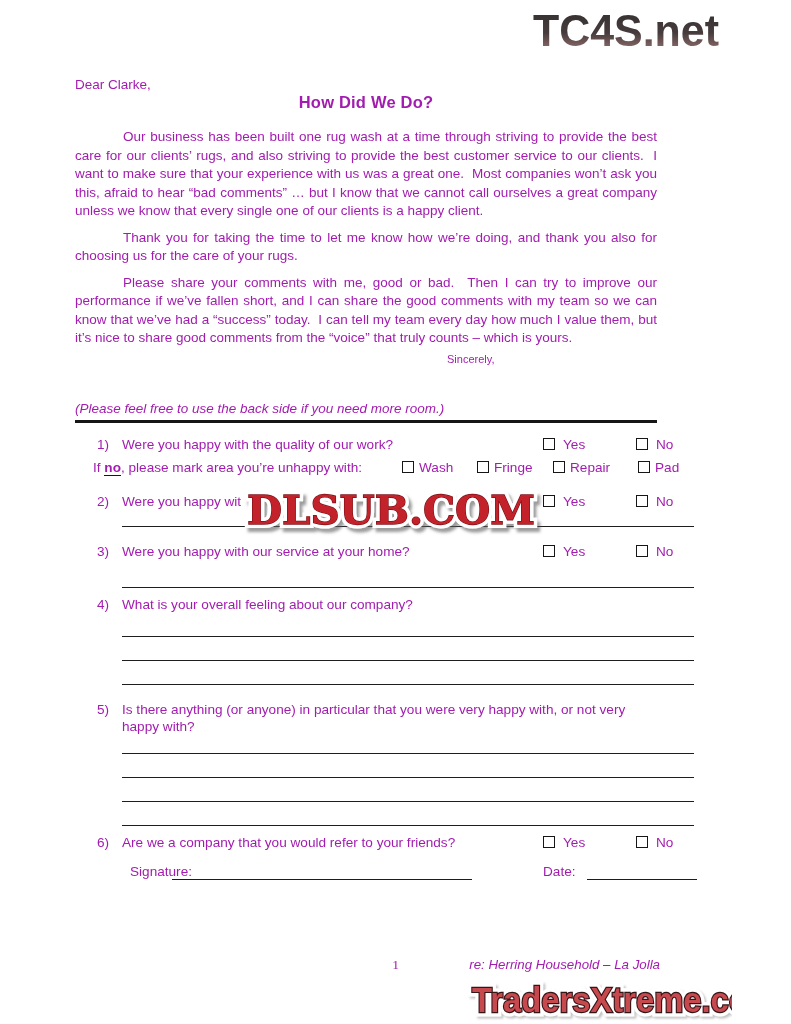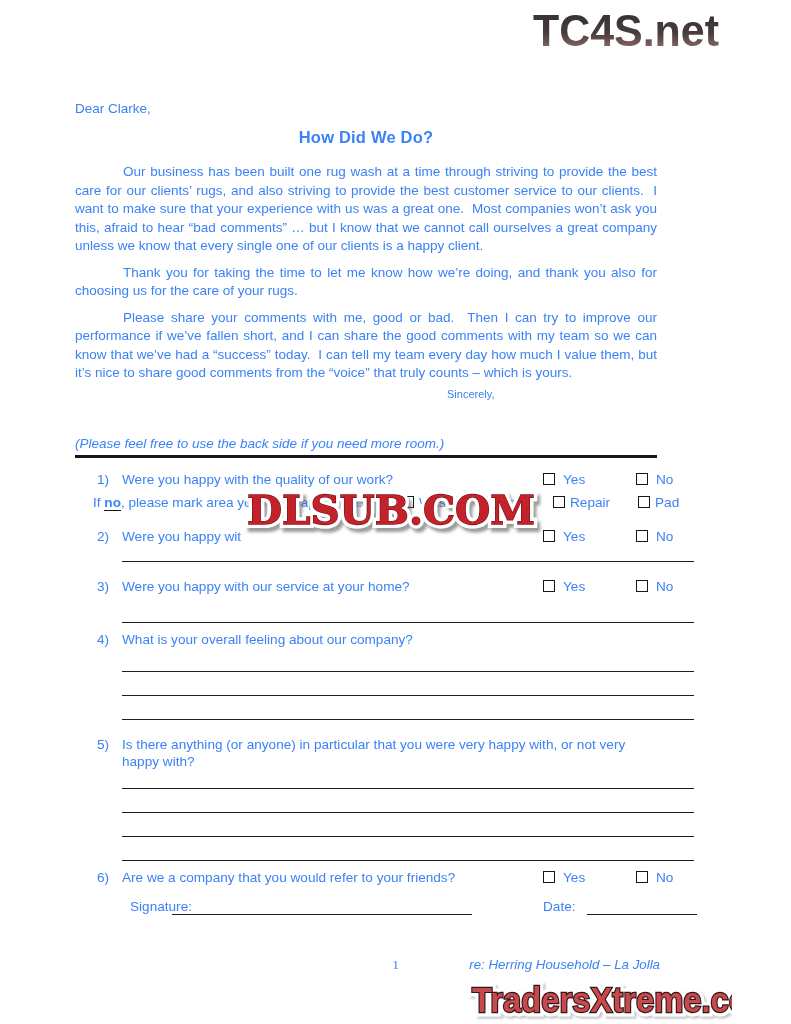--- a/index.html
+++ b/index.html
@@ -1,26 +1,26 @@
 <!DOCTYPE html>
 <html><head>
 <meta charset="utf-8">
 <style>
   html,body{margin:0;padding:0;background:#ffffff;}
   .page{
     position:relative;
     width:732px;height:1024px;
     background:#ffffff;
     font-family:"Liberation Sans", sans-serif;
-    color:#3b82f6;
+    color:#a21caf;
     overflow:hidden;
   }
   .content{margin:0 75px;position:relative;}
-  .salutation{margin-top:101px;font-size:13.5px;line-height:16px;}
-  .title{margin-top:11px;text-align:center;font-size:16.5px;font-weight:bold;letter-spacing:.2px;}
+  .salutation{margin-top:77px;font-size:13.5px;line-height:16px;}
+  .title{text-align:center;font-size:16.5px;font-weight:bold;letter-spacing:.2px;}
   .para{
     margin:0;font-size:13.5px;line-height:18.5px;
     text-align:justify;text-indent:48px;white-space:pre-wrap;
   }
   .para.first{margin-top:16px;}
   .para + .para{margin-top:8px;}
   .signoff{margin-top:3px;padding-left:372px;font-size:11px;line-height:17px;}
   .note{
     margin-top:33px;font-size:13.5px;line-height:16px;font-style:italic;
     border-bottom:3.5px solid #161616;padding-bottom:3px;

